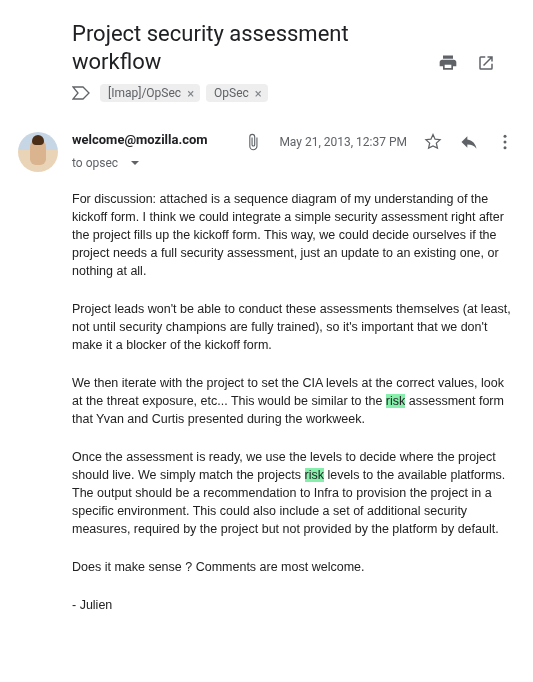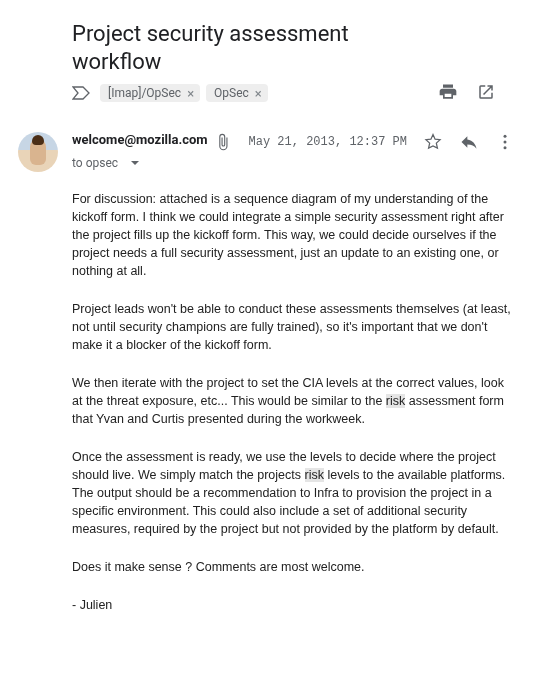--- a/index.html
+++ b/index.html
@@ -6,21 +6,21 @@
   body {
     font-family: 'Google Sans', Roboto, Arial, sans-serif;
     background: #fff;
     color: #202124;
     width: 533px;
     font-size: 13px;
   }
   .header {
     padding: 20px 37px 10px 72px;
     display: flex;
-    align-items: flex-end;
+    align-items: center;
     justify-content: space-between;
   }
   .header-left { flex: 1; }
   .subject {
     font-size: 22px;
     font-weight: 400;
     color: #202124;
     line-height: 28px;
     margin-bottom: 8px;
   }
@@ -124,33 +124,32 @@
     border-right:4px solid transparent;
     border-top:4px solid #5f6368;
     margin-left:2px;
   }
   .msg-actions {
     display: flex;
     align-items: center;
     gap: 16px;
     color: #5f6368;
     font-size: 12px;
-    font-family: Liberation Mono, monospace;
   }
   .date-text { white-space: nowrap; }
   .body-text {
     margin-top: 18px;
     font-size: 12.5px;
     line-height: 18px;
     color: #222;
     font-family: Arial, sans-serif;
   }
   .body-text p { margin-bottom: 14px; margin-top: 20px; }
   .hl {
-    background: #e5e5e5;
+    background: #86efac;
     text-align: right;
   }
   svg { display:block; }
 </style>
 </head>
 <body>
 
 <div class="header">
   <div class="header-left">
     <div class="subject">Project security assessment workflow</div>

